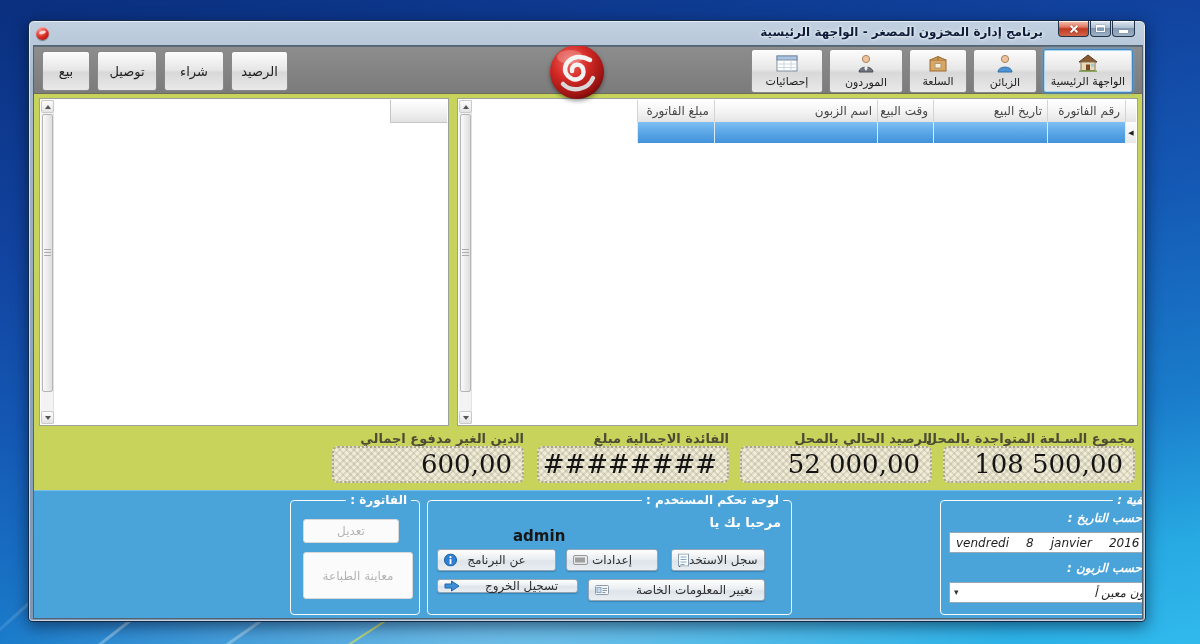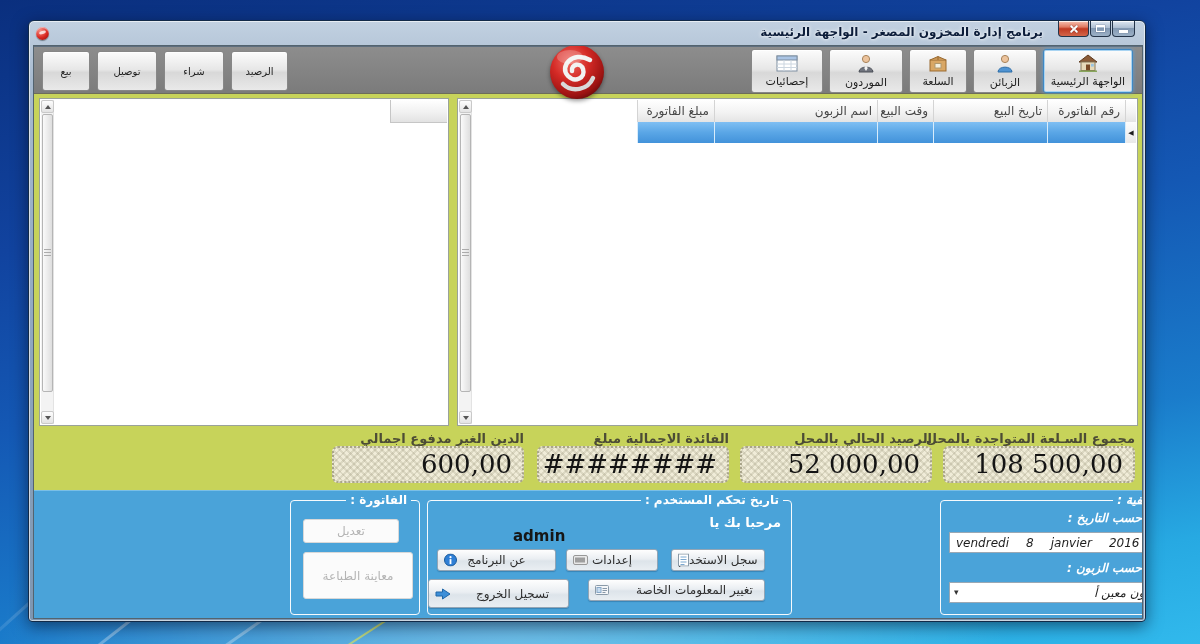--- a/index.html
+++ b/index.html
@@ -42,21 +42,21 @@
   .glyph-max{width:9px;height:7px;border:1px solid #fff;border-top:2px solid #fff;box-shadow:0 0 1px rgba(0,0,40,.6);}
   .glyph-min{width:9px;height:3px;background:#fff;margin-top:6px;box-shadow:0 0 1px rgba(0,0,40,.6);}
 
   
   .client{position:absolute;left:4px;top:24px;width:1110px;height:574px;background:#c7d35a;border:1px solid #53636f;overflow:hidden;}
 
   
   .toolbar{position:absolute;left:0;top:0;width:100%;height:48px;
     background:linear-gradient(#8d8d8d,#7b7b7b);border-top:1px solid #5e6e7e;border-bottom:1px solid #6d6d5a;}
   .tb-left{position:absolute;left:8px;top:4px;display:flex;gap:7px;}
-  .tb-btn{height:40px;border:1px solid #878787;border-radius:3px;color:#1d1d1d;font-size:10px;direction:rtl;
+  .tb-btn{height:40px;border:1px solid #878787;border-radius:3px;color:#1d1d1d;font-size:13px;direction:rtl;
     background:linear-gradient(#fcfcfc,#e7e7e7 46%,#d8d8d8 54%,#e9e9e9);
     box-shadow:inset 0 1px 0 #fff;display:flex;align-items:center;justify-content:center;cursor:pointer;}
   .tb-btn.w1{width:48px;} .tb-btn.w2{width:60px;} .tb-btn.w3{width:60px;} .tb-btn.w4{width:57px;}
   .tb-right{position:absolute;right:9px;top:2px;display:flex;gap:6px;}
   .tb-main{height:44px;border:1px solid #878787;border-radius:3px;color:#1d1d1d;font-size:11px;direction:rtl;
     background:linear-gradient(#fcfcfc,#e7e7e7 46%,#d8d8d8 54%,#e9e9e9);box-shadow:inset 0 1px 0 #fff;
     display:flex;flex-direction:column;align-items:center;justify-content:center;gap:1px;cursor:pointer;padding:2px 4px;}
   .tb-main.b1{width:72px;} .tb-main.b2{width:74px;} .tb-main.b3{width:58px;} .tb-main.b4{width:64px;}
   .tb-main.b5{width:90px;border-color:#3f88c4;box-shadow:inset 0 0 0 1px #a9d4f2,0 0 4px rgba(90,160,220,.9);}
   .tb-main .lbl{line-height:12px;white-space:nowrap;}
@@ -119,21 +119,21 @@
   .b-edit{left:12px;top:18px;width:96px;height:24px;}
   .b-preview{left:12px;top:51px;width:110px;height:47px;}
 
   
   .welcome{position:absolute;right:10px;top:14px;color:#fff;font-size:13px;font-weight:bold;direction:rtl;}
   .username{position:absolute;left:85px;top:14px;color:#161616;font-size:15px;font-weight:bold;margin-top:12px;}
   .b-log{left:243px;top:48px;width:94px;height:22px;}
   .b-settings{left:138px;top:48px;width:92px;height:22px;}
   .b-about{left:9px;top:48px;width:119px;height:22px;}
   .b-changeinfo{left:160px;top:78px;width:177px;height:22px;padding-left:36px;}
-  .b-logout{left:0;top:78px;width:141px;height:29px;padding-left:28px;}
+  .b-logout{left:9px;top:78px;width:141px;height:14px;padding-left:28px;}
 
   
   .dt-date{position:absolute;left:0;right:0;top:32px;text-align:center;color:#13406f;font-size:17px;font-weight:bold;}
   .dt-time{position:absolute;left:0;right:0;top:64px;text-align:center;color:#13406f;font-size:12px;}
 
   
   .chk-row{position:absolute;right:8px;display:flex;direction:rtl;align-items:center;gap:5px;color:#fff;font-size:12px;font-weight:bold;cursor:pointer;}
   .chk-row.r1{top:10px;} .chk-row.r2{top:60px;}
   .checkbox{width:13px;height:13px;background:#fff;border:1px solid #7d9cb2;display:flex;align-items:center;justify-content:center;
     font-size:11px;line-height:11px;color:#2b5b8a;font-weight:bold;}
@@ -331,21 +331,21 @@
 
       <div class="bottom-blue">
 
         <div class="groupbox gb-invoice">
           <span class="gtitle">الفاتورة :</span>
           <div class="btn disabled b-edit">تعديل</div>
           <div class="btn disabled b-preview">معاينة الطباعة</div>
         </div>
 
         <div class="groupbox gb-user">
-          <span class="gtitle">تاريخ تحكم المستخدم :</span>
+          <span class="gtitle">لوحة تحكم المستخدم :</span>
           <span class="welcome">مرحبا بك يا</span>
           <span class="username">admin</span>
 
           <div class="btn b-log">
             <span class="bicon">
               <svg width="11" height="13" viewBox="0 0 11 13">
                   <rect x="0.5" y="0.5" width="10" height="12" fill="#fff" stroke="#8a9aa8"></rect>
                   <line x1="2.5" y1="3.5" x2="8.5" y2="3.5" stroke="#7aa8d0"></line>
                   <line x1="2.5" y1="6" x2="8.5" y2="6" stroke="#7aa8d0"></line>
                   <line x1="2.5" y1="8.5" x2="8.5" y2="8.5" stroke="#7aa8d0"></line>

